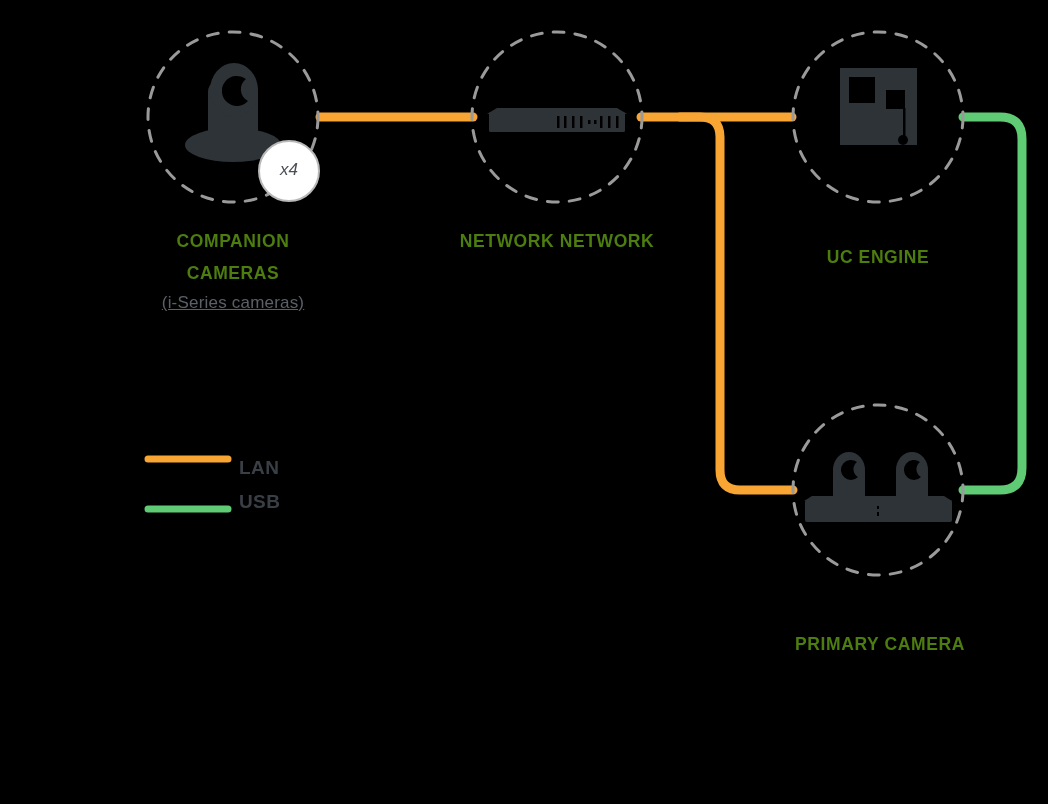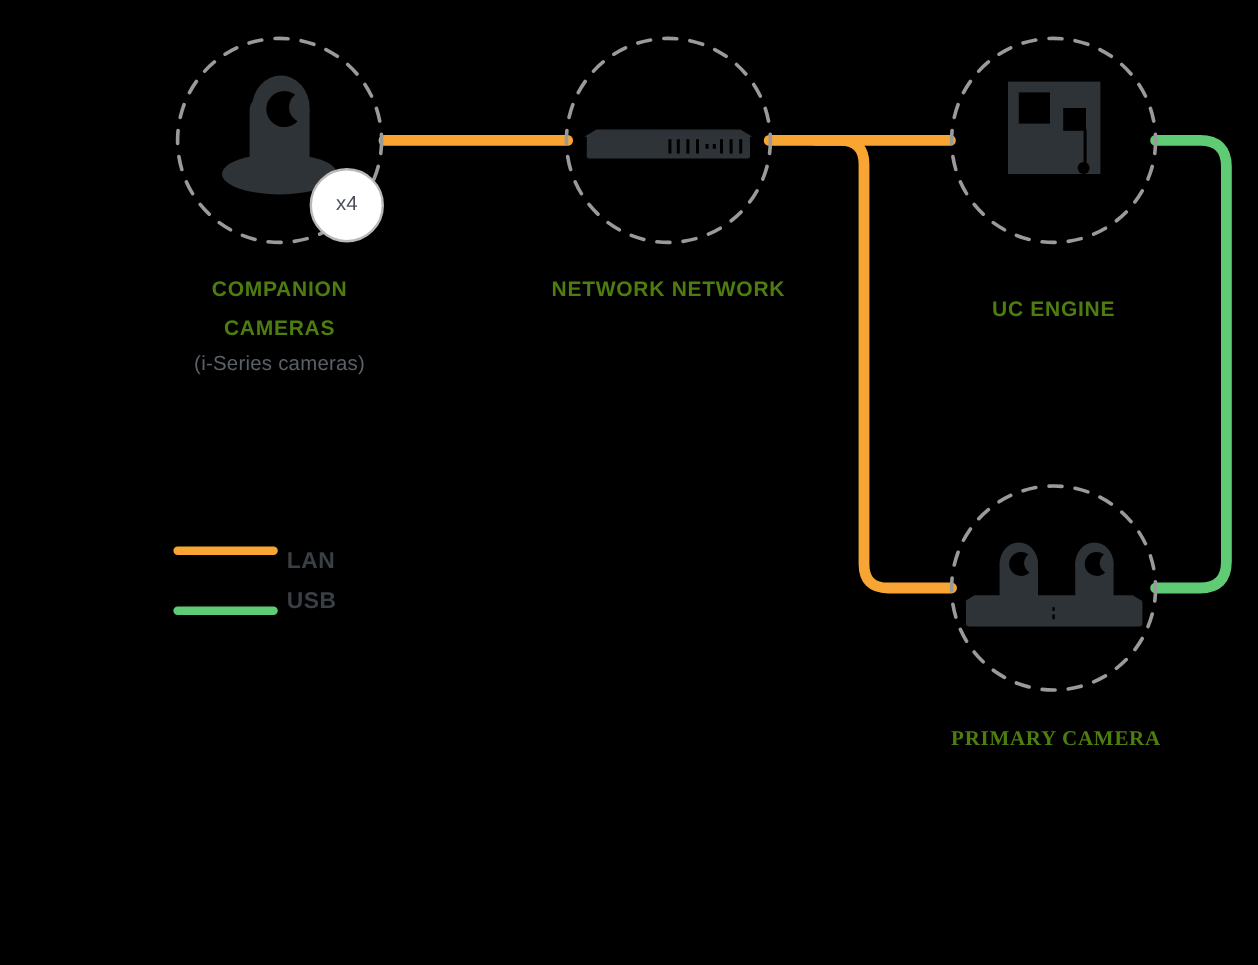--- a/index.html
+++ b/index.html
@@ -37,20 +37,21 @@
     white-space: pre-line;
   }
   .node-sublabel {
     position: absolute;
     text-align: center;
     color: #5b6068;
     font-weight: normal;
     font-size: 17px;
     letter-spacing: 0.2px;
     line-height: 28px;
+    text-decoration: underline;
   }
   .legend-label {
     position: absolute;
     color: #3a3f46;
     font-weight: bold;
     font-size: 19px;
     letter-spacing: 0.4px;
   }
   .badge-text {
     position: absolute;
@@ -152,28 +153,28 @@
         </g>
       </g>
     </g>
 
     <g>
       <line x1="148" y1="459" x2="228" y2="459" stroke="#f9a533" stroke-width="7" stroke-linecap="round"></line>
       <line x1="148" y1="509" x2="228" y2="509" stroke="#5fcb75" stroke-width="7" stroke-linecap="round"></line>
     </g>
   </svg>
 
-  <div class="badge-text" style="left:259px; top:160px; width:60px;">x4</div>
+  <div class="badge-text" style="left:259px; top:160px; width:60px;font-style:italic;">x4</div>
 
   <div class="node-label" style="left:113px; top:225px; width:240px;">COMPANION
 CAMERAS</div>
   <div class="node-sublabel" style="left:113px; top:289px; width:240px;">(i-Series cameras)</div>
 
   <div class="node-label" style="left:437px; top:225px; width:240px;">NETWORK NETWORK</div>
 
   <div class="node-label" style="left:758px; top:225px; width:240px;margin-top:16px;">UC ENGINE</div>
 
-  <div class="node-label" style="left:760px; top:599px; width:240px;font-family:Liberation Serif, serif;">PRIMARY CAMERA</div>
+  <div class="node-label" style="left:760px; top:628px; width:240px;">PRIMARY CAMERA</div>
 
   <div class="legend-label" style="left:239px; top:441px;margin-top:16px;">LAN</div>
   <div class="legend-label" style="left:239px; top:491px;">USB</div>
 
 </div>
 
 </body></html>

